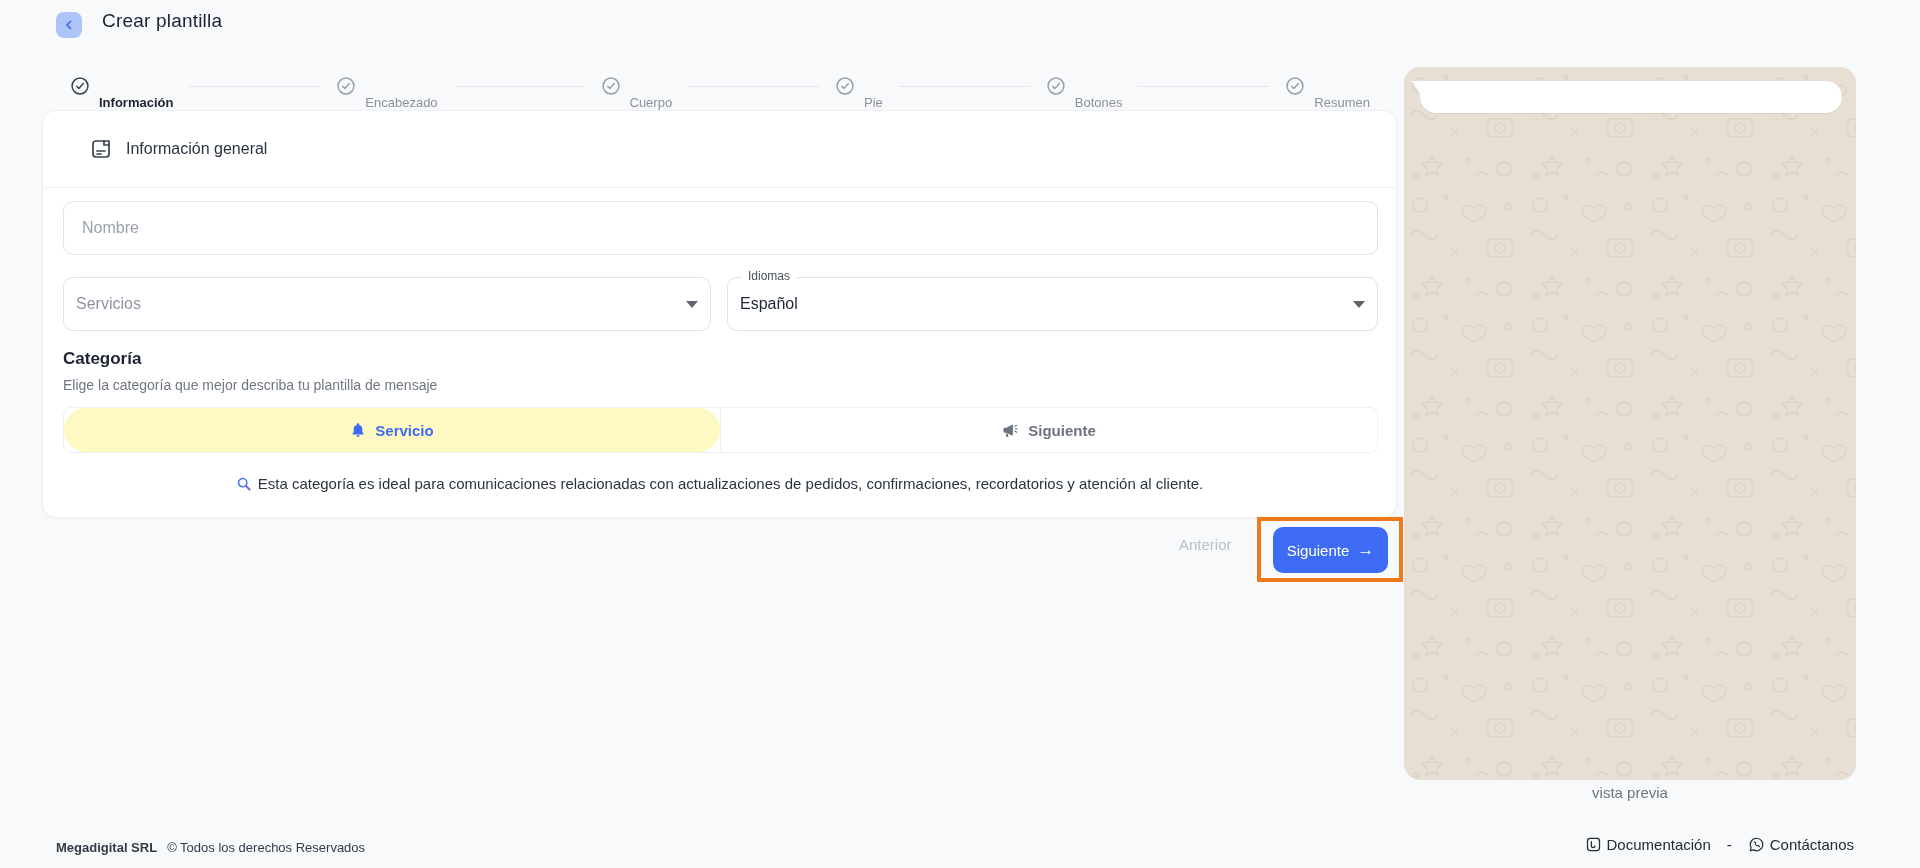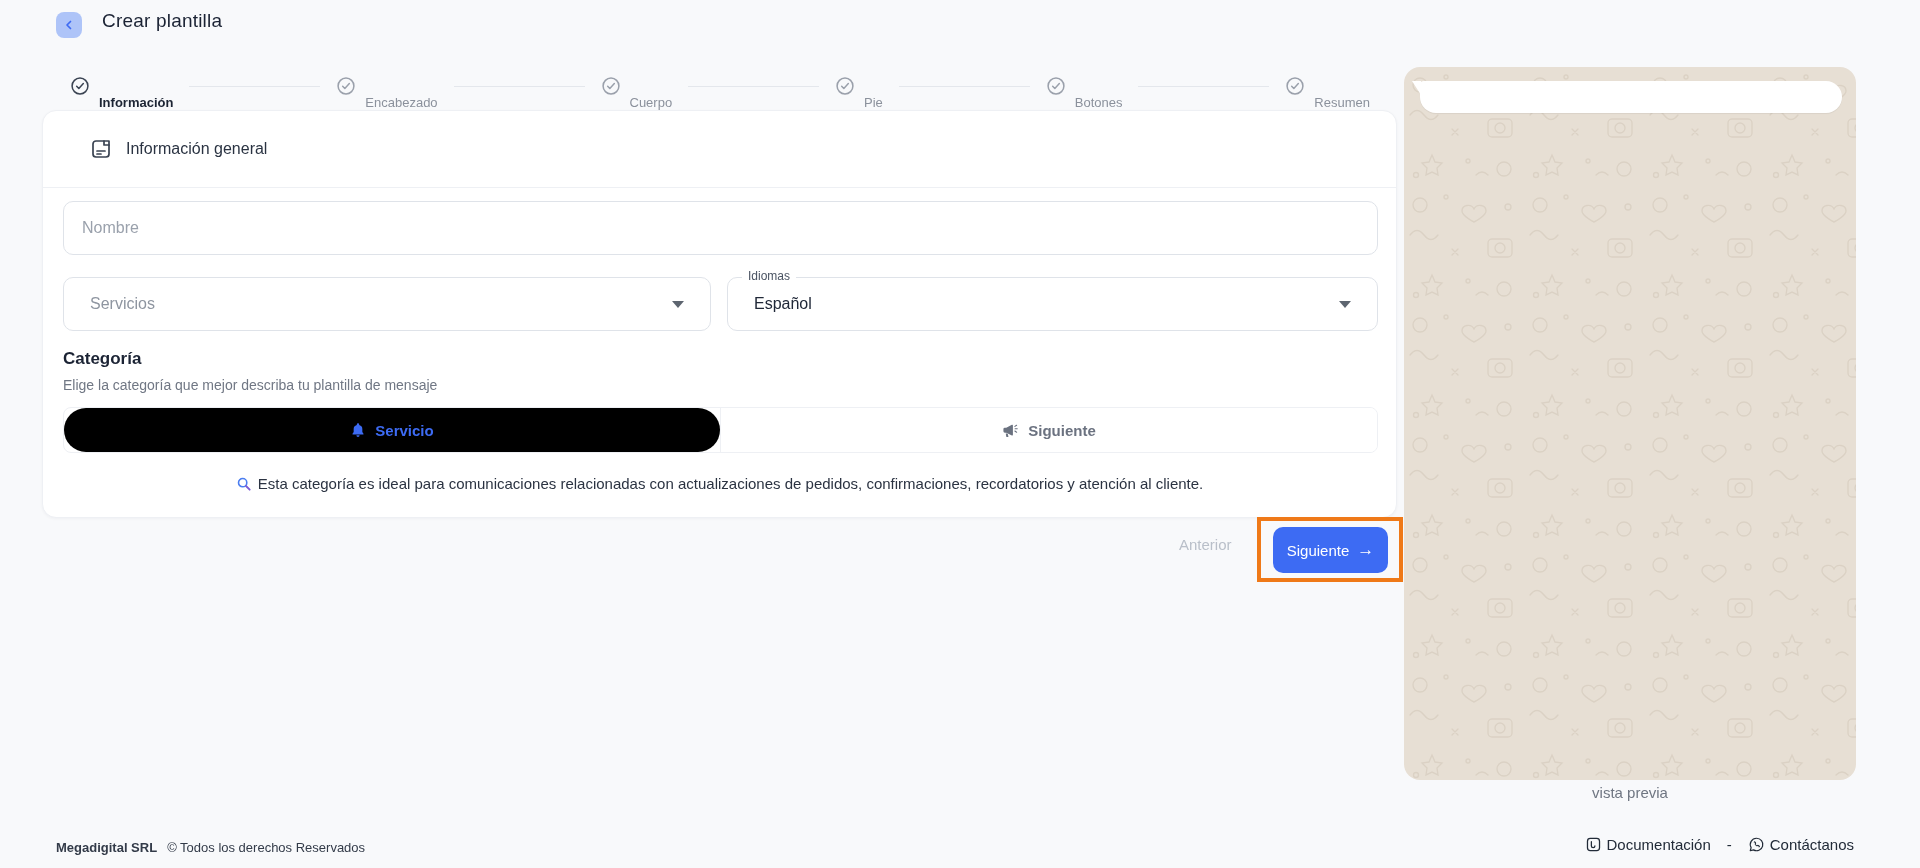--- a/index.html
+++ b/index.html
@@ -23,38 +23,38 @@
     border:1px solid #eef0f4; border-radius:14px; box-shadow:0 1px 3px rgba(16,24,40,.04); }
   .card-head{ position:absolute; left:0; top:0; right:0; height:77px; display:flex; align-items:center;
     padding-left:46px; gap:13px; border-bottom:1px solid #eef0f4; }
   .card-head .t{ font-size:16px; color:#2a3342; }
 
   .text-input{ position:absolute; left:20px; top:90px; width:1315px; height:54px; border:1px solid #dfe3e9;
     border-radius:10px; padding:0 18px; font-size:16px; font-family:"Liberation Sans",sans-serif; color:#202838; background:#fff; }
   .text-input::placeholder{ color:#9aa1ac; }
 
   .select{ position:absolute; top:166px; height:54px; border:1px solid #dfe3e9; border-radius:10px;
-    background:#fff; display:flex; align-items:center; padding:0 26px; cursor:pointer; }
+    background:#fff; display:flex; align-items:center; padding:0 12px; cursor:pointer; }
   .select .val{ font-size:16px; }
   .select .caret{ margin-left:auto; width:0; height:0; border-left:6px solid transparent;
     border-right:6px solid transparent; border-top:7px solid #5d6570; }
   .select.placeholder-style .val{ color:#8e95a0; }
   .select.filled .val{ color:#202838; }
   .sel-servicios{ left:20px; width:648px; }
   .sel-idiomas{ left:684px; width:651px; }
   .float-label{ position:absolute; top:-9px; left:14px; background:#fff; padding:0 6px; font-size:12px; color:#4a5362; }
 
   .cat-title{ position:absolute; left:20px; top:238px; font-size:17px; font-weight:bold; color:#1b2334; }
   .cat-sub{ position:absolute; left:20px; top:266px; font-size:14px; color:#707784; }
 
   .tabs{ position:absolute; left:20px; top:296px; width:1315px; height:46px; display:flex;
     border:1px solid #eef0f4; border-radius:8px; overflow:hidden; }
   .tab{ flex:1; display:flex; align-items:center; justify-content:center; gap:9px; cursor:pointer;
     font-size:15px; font-weight:bold; background:#fff; color:#6b7280; }
-  .tab.selected{ background:#000000; color:#3d6bf3;border-radius:22px; }
+  .tab.selected{ background:#fef9c3; color:#3d6bf3;border-radius:22px; }
   .tab + .tab{ border-left:1px solid #eef0f4; }
 
   .hint{ position:absolute; left:0; top:364px; width:100%; text-align:center; font-size:15px; color:#2b3342; }
   .hint svg{ vertical-align:-3px; margin-right:6px; }
 
   
   .btn-prev{ position:absolute; left:1179px; top:536px; border:none; background:transparent;
     font-size:15px; color:#b9bfc9; cursor:default; font-family:"Liberation Sans",sans-serif; }
   .btn-next{ position:absolute; left:1273px; top:527px; width:115px; height:46px; border:none; border-radius:10px;
     background:#3d6bf3; color:#fff; font-size:15px; cursor:pointer; font-family:"Liberation Sans",sans-serif;

